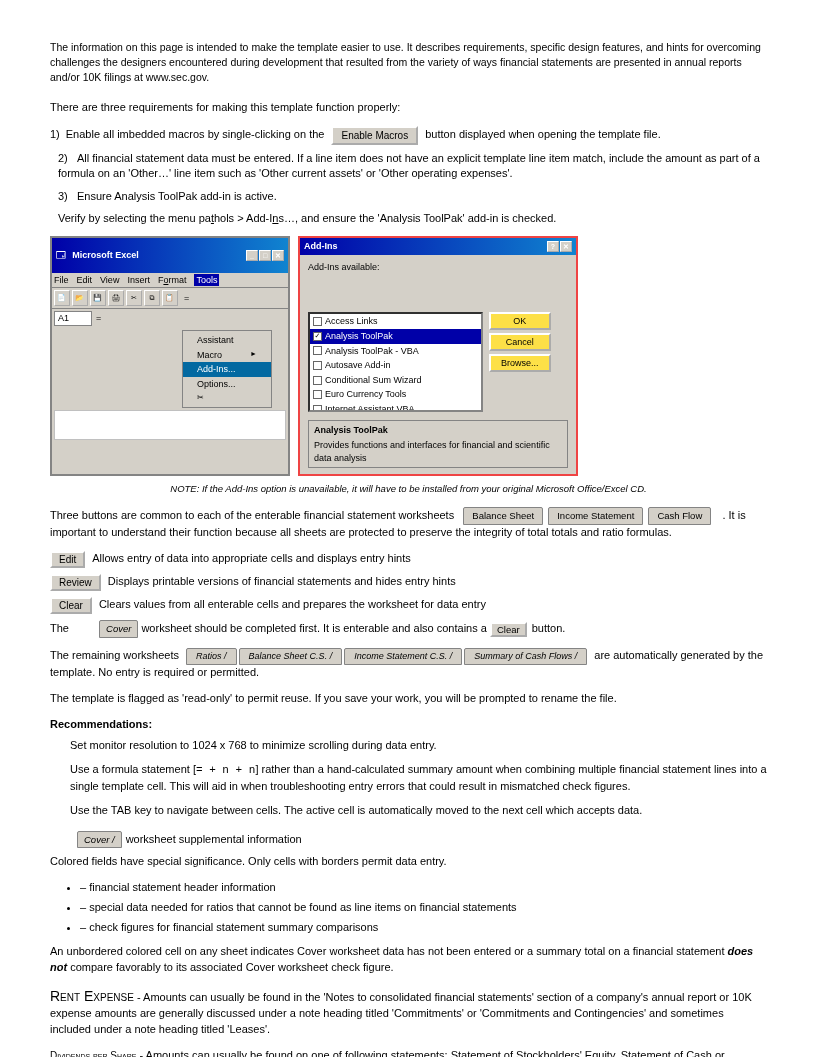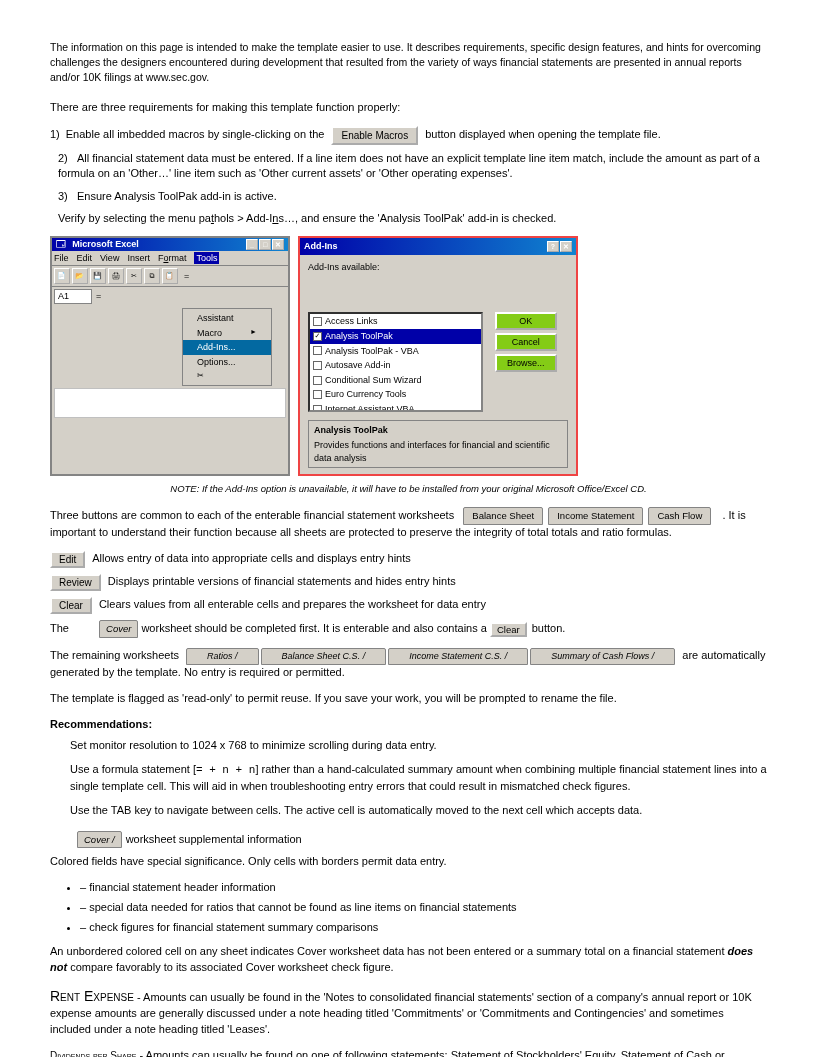--- a/index.html
+++ b/index.html
@@ -59,21 +59,21 @@
       background: #d4d0c8;
       width: 240px;
       font-size: 9px;
       font-family: 'Tahoma', Arial, sans-serif;
     }
     .excel-titlebar {
       background: linear-gradient(to right, #0000a8, #1084d0);
       color: #fff;
       font-size: 9px;
       font-weight: bold;
-      padding: 0 4px;
+      padding: 11px 4px;
       display: flex;
       align-items: center;
       justify-content: space-between;
     }
     .excel-titlebar-btns {
       display: flex;
       gap: 1px;
     }
     .excel-titlebar-btn {
       background: #d4d0c8;
@@ -200,21 +200,21 @@
       content: '✓';
       color: #000;
     }
     .addins-btns {
       display: flex;
       flex-direction: column;
       gap: 3px;
       float: left;
     }
     .addins-btn {
-      background: #84cc16;
+      background: #fde047;
       border: 2px outset #fff;
       padding: 2px 10px;
       font-size: 9px;
       cursor: pointer;
       min-width: 55px;
       text-align: center;
     }
     .addins-desc {
       clear: both;
       margin-top: 8px;
@@ -292,21 +292,21 @@
       align-items: center;
       gap: 2px;
       vertical-align: middle;
       margin: 0 4px;
     }
     .ws-tab {
       display: inline-block;
       background: #d4d0c8;
       border: 1px solid #848484;
       border-radius: 2px 2px 0 0;
-      padding: 1px 20px;
+      padding: 1px 9px;
       font-size: 9px;
       cursor: pointer;
       font-style: italic;
     }
     .section-paragraph {
       margin-bottom: 10px;
       font-size: 11px;
       line-height: 1.45;
     }
     .recommendations-title {
@@ -452,21 +452,21 @@
   <div class="addins-dialog">
     <div class="addins-titlebar">
       <span>Add-Ins</span>
       <div style="display:flex;gap:1px;">
         <div class="excel-titlebar-btn">?</div>
         <div class="excel-titlebar-btn">✕</div>
       </div>
     </div>
     <div class="addins-body">
       <div class="addins-label">Add-Ins available:</div>
-      <div style="display:flex; gap:6px;margin-top:39px;">
+      <div style="display:flex; margin-top:39px;">
         <div class="addins-list">
           <div class="addins-list-item">
             <div class="addins-checkbox"></div>
             <span>Access Links</span>
           </div>
           <div class="addins-list-item selected">
             <div class="addins-checkbox checked"></div>
             <span>Analysis ToolPak</span>
           </div>
           <div class="addins-list-item">

